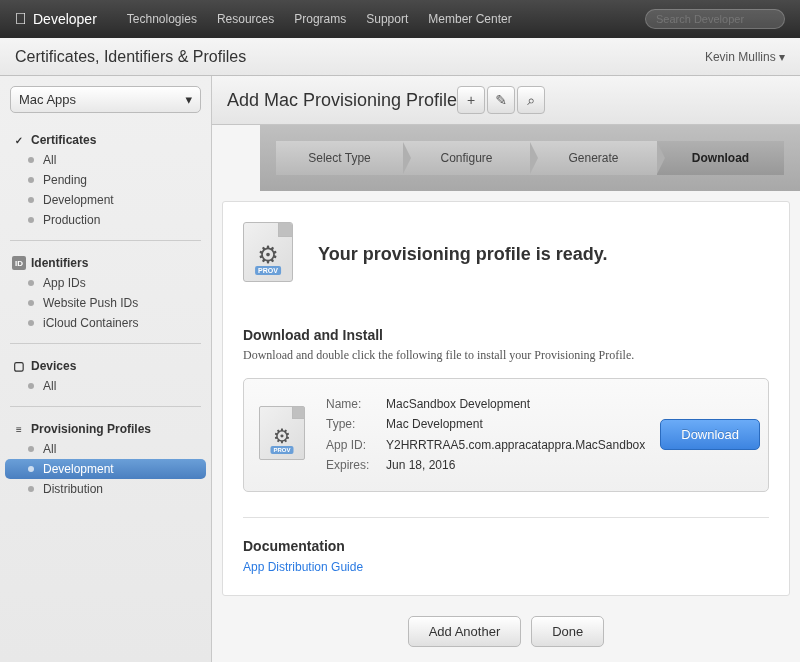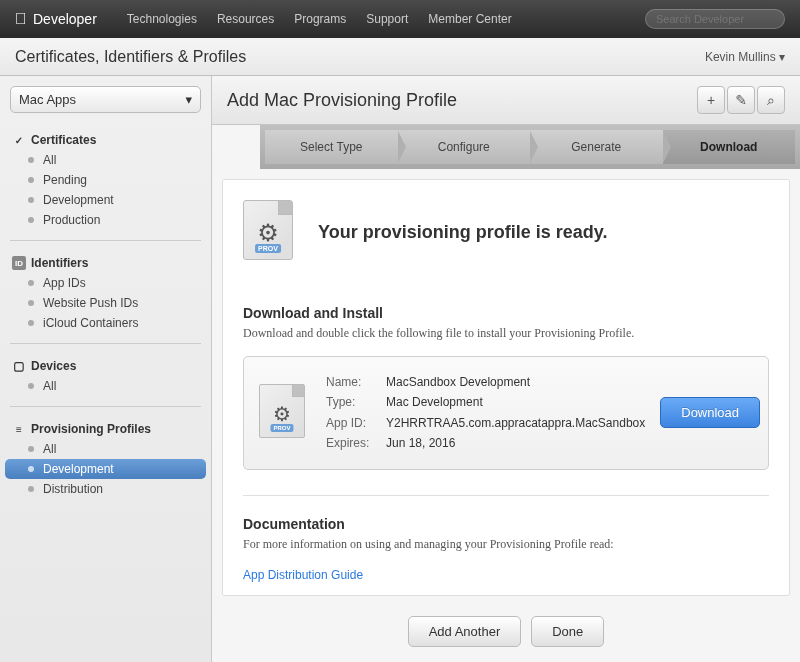--- a/index.html
+++ b/index.html
@@ -157,22 +157,20 @@
       overflow: hidden;
     }
 
     
     .content-header {
       background: linear-gradient(to bottom, #f5f5f5, #e5e5e5);
       border-bottom: 1px solid #c5c5c5;
       padding: 10px 15px;
       display: flex;
       align-items: center;
-      justify-content: space-between;
-      gap: 37px;
     }
     .content-title {
       font-size: 18px;
       font-weight: 300;
       color: #333;
     }
     .content-toolbar {
       display: flex;
       gap: 2px;
     }
@@ -187,21 +185,21 @@
       justify-content: center;
       cursor: pointer;
       font-size: 14px;
       color: #555;
     }
 
     
     .wizard-steps {
       display: flex;
       background: linear-gradient(to bottom, #c0c0c0, #a8a8a8);
-      padding: 5px;
+      padding: 16px;
       overflow: hidden;
       margin-left: 48px;
     }
     .wizard-step {
       flex: 1;
       padding: 10px 15px;
       font-size: 12px;
       font-weight: 500;
       color: #555;
       text-align: center;
@@ -609,21 +607,20 @@
           <div class="profile-detail-row">
             <span class="detail-label">Expires:</span>
             <span class="detail-value">Jun 18, 2016</span>
           </div>
         </div>
         <button class="download-btn">Download</button>
       </div>
 
       <div class="doc-section">
         <div class="section-title">Documentation</div>
-        <div class="section-desc">For more information on using and managing your Provisioning Profile read:</div>
         <a class="doc-link">App Distribution Guide</a>
       </div>
     </div>
 
     <div class="footer-buttons">
       <button class="footer-btn">Add Another</button>
       <button class="footer-btn">Done</button>
     </div>
   </div>
 </div>

